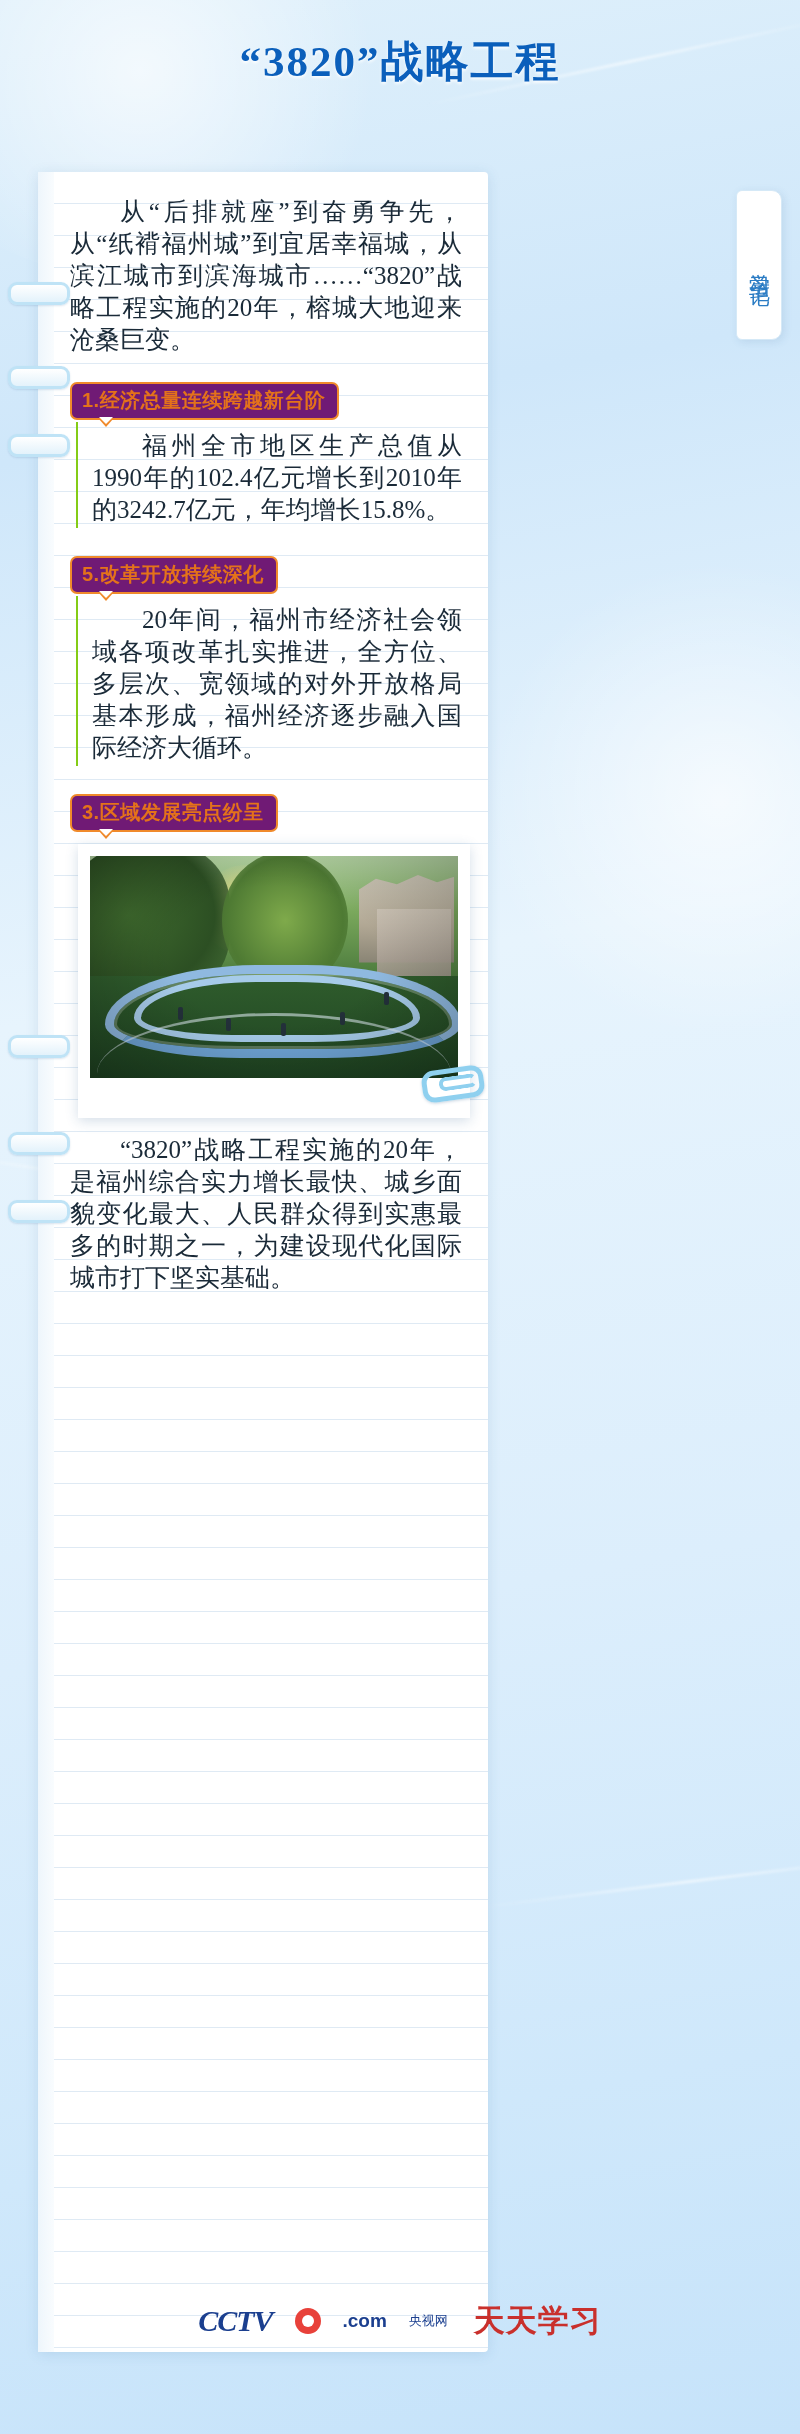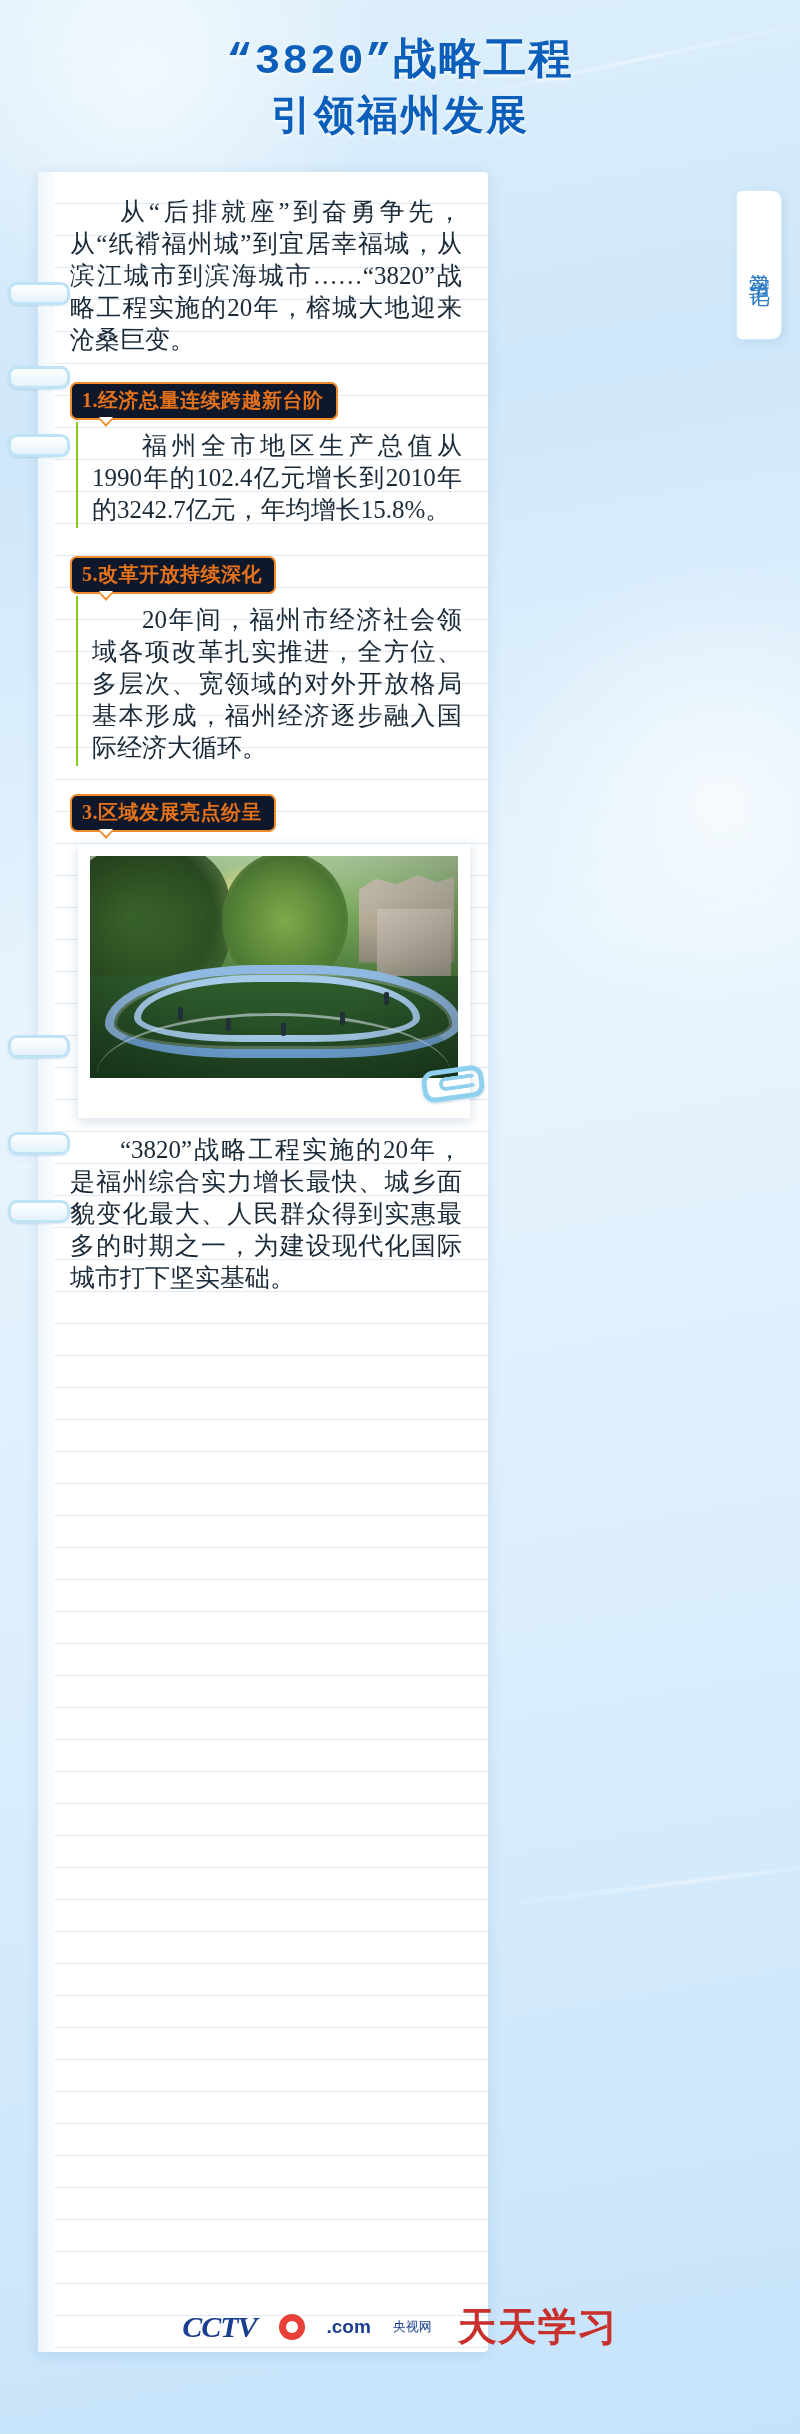--- a/index.html
+++ b/index.html
@@ -29,21 +29,21 @@
   }
 
   
   .header {
     position: relative;
     padding-top: 34px;
     text-align: center;
     z-index: 5;
   }
   .title-line {
-    font-family: Liberation Mono, monospace;
+    font-family: Liberation Serif, serif;
     font-weight: bold;
     color: #0b5fbb;
     font-size: 43px;
     letter-spacing: 2px;
     line-height: 1.32;
     text-shadow: 0 2px 3px rgba(255,255,255,0.9);
   }
   .title-line.t2 { font-size: 41px; }
 
   
@@ -132,24 +132,24 @@
     margin: 0 0 20px 0;
     text-align: justify;
   }
 
   
   .sec-head {
     display: inline-block;
     position: relative;
     border: 2px solid #f08a2b;
     border-radius: 7px;
-    background: #0f172a;
+    background: #701a75;
     padding: 4px 12px 5px 10px;
     margin: 6px 0 2px 0;
-    font-family: Liberation Serif, serif;
+    font-family: Liberation Sans, sans-serif;
     font-weight: bold;
     font-size: 20px;
     color: #e4721a;
     letter-spacing: 0.5px;
     line-height: 1.25;
   }
   .sec-head::after {
     content: "";
     position: absolute;
     left: 26px;
@@ -340,37 +340,36 @@
   .cctv-cn {
     font-family: "Liberation Serif", serif;
     font-size: 13px;
     color: #1b3f8f;
     line-height: 1.15;
     text-align: left;
   }
   .brand-right {
     font-family: "Liberation Serif", serif;
     font-weight: bold;
-    font-size: 39px;
+    font-size: 31px;
     color: #c9302c;
     letter-spacing: 1px;
   }
 </style>
 </head>
 <body>
 
 <div class="bg-glow" style="left:-120px; top:-140px; width:520px; height:420px;"></div>
 <div class="bg-glow" style="right:-160px; top:560px; width:480px; height:480px;"></div>
 <div class="bg-streak" style="left:420px; top:60px; width:420px; transform:rotate(-12deg);"></div>
 <div class="bg-streak" style="left:-60px; top:1180px; width:360px; transform:rotate(9deg);"></div>
 <div class="bg-streak" style="left:480px; top:1880px; width:420px; transform:rotate(-7deg);"></div>
 
 <div class="header">
   <div class="title-line t1">“3820”战略工程</div>
-  <div class="title-line t2">引领福州发展</div>
 </div>
 
 <div class="paper"></div>
 
 <div class="ring" style="top:282px;"></div>
 <div class="ring" style="top:366px;"></div>
 <div class="ring" style="top:434px;"></div>
 <div class="ring" style="top:1035px;"></div>
 <div class="ring" style="top:1132px;"></div>
 <div class="ring" style="top:1200px;"></div>

